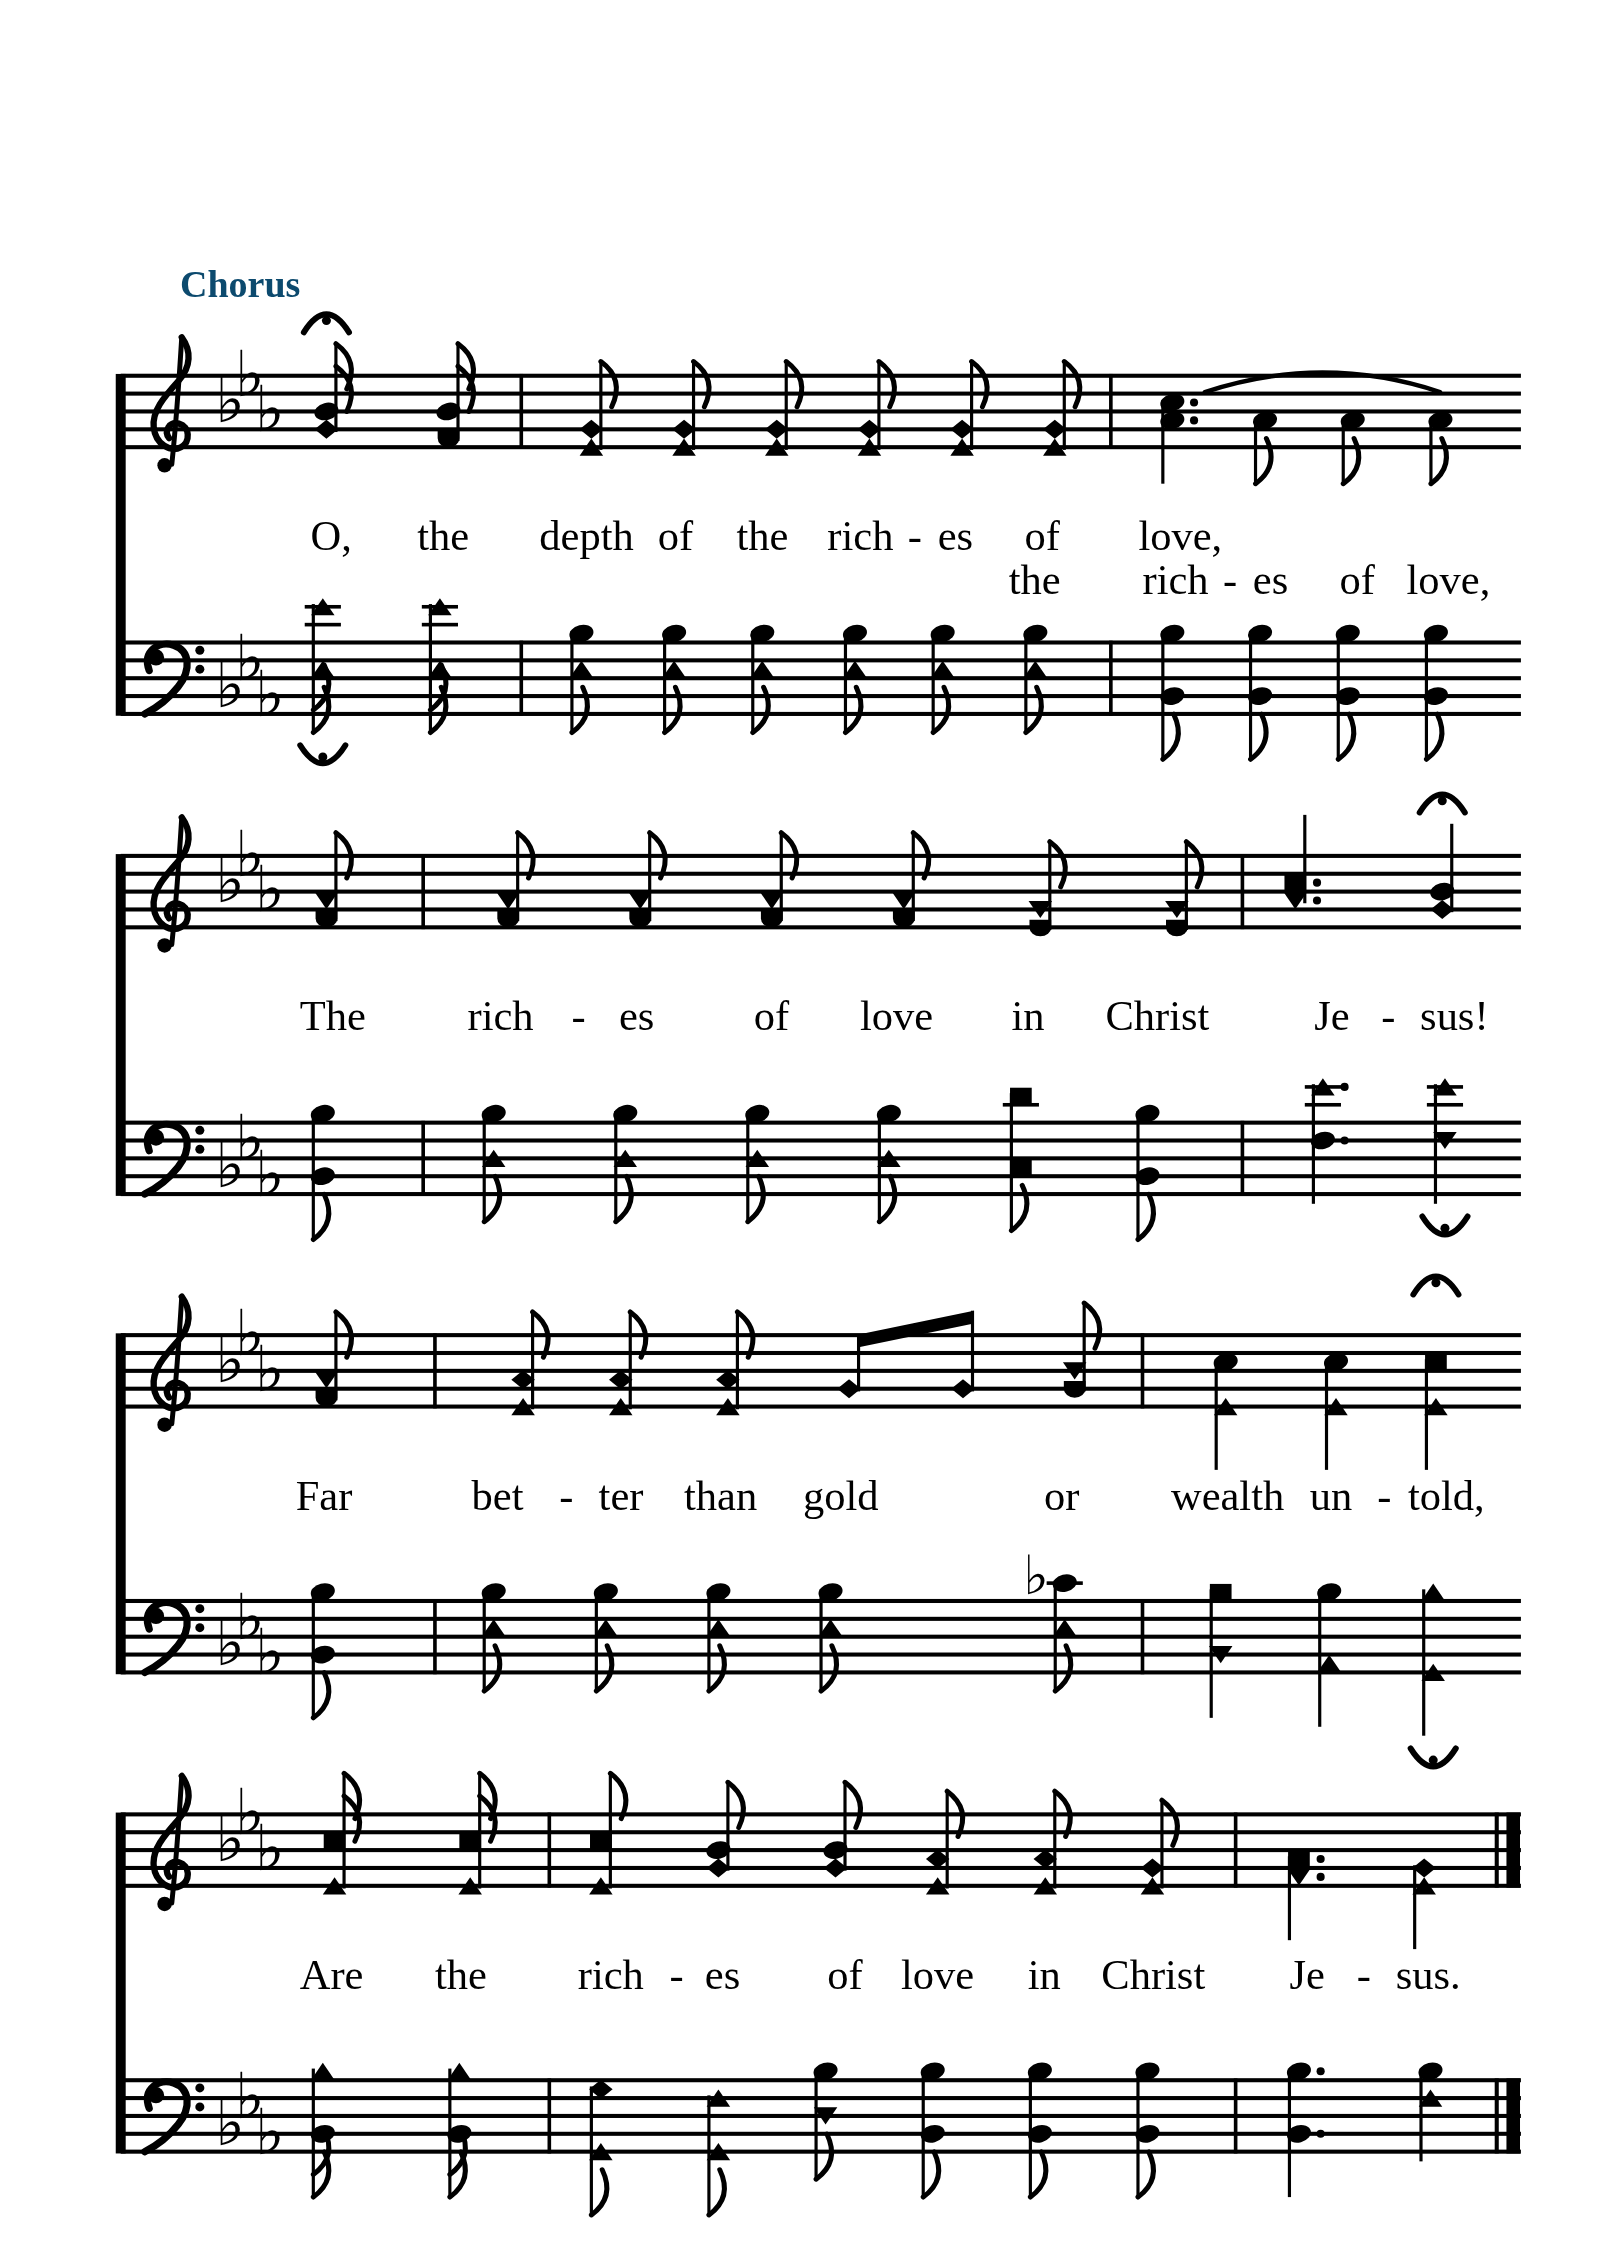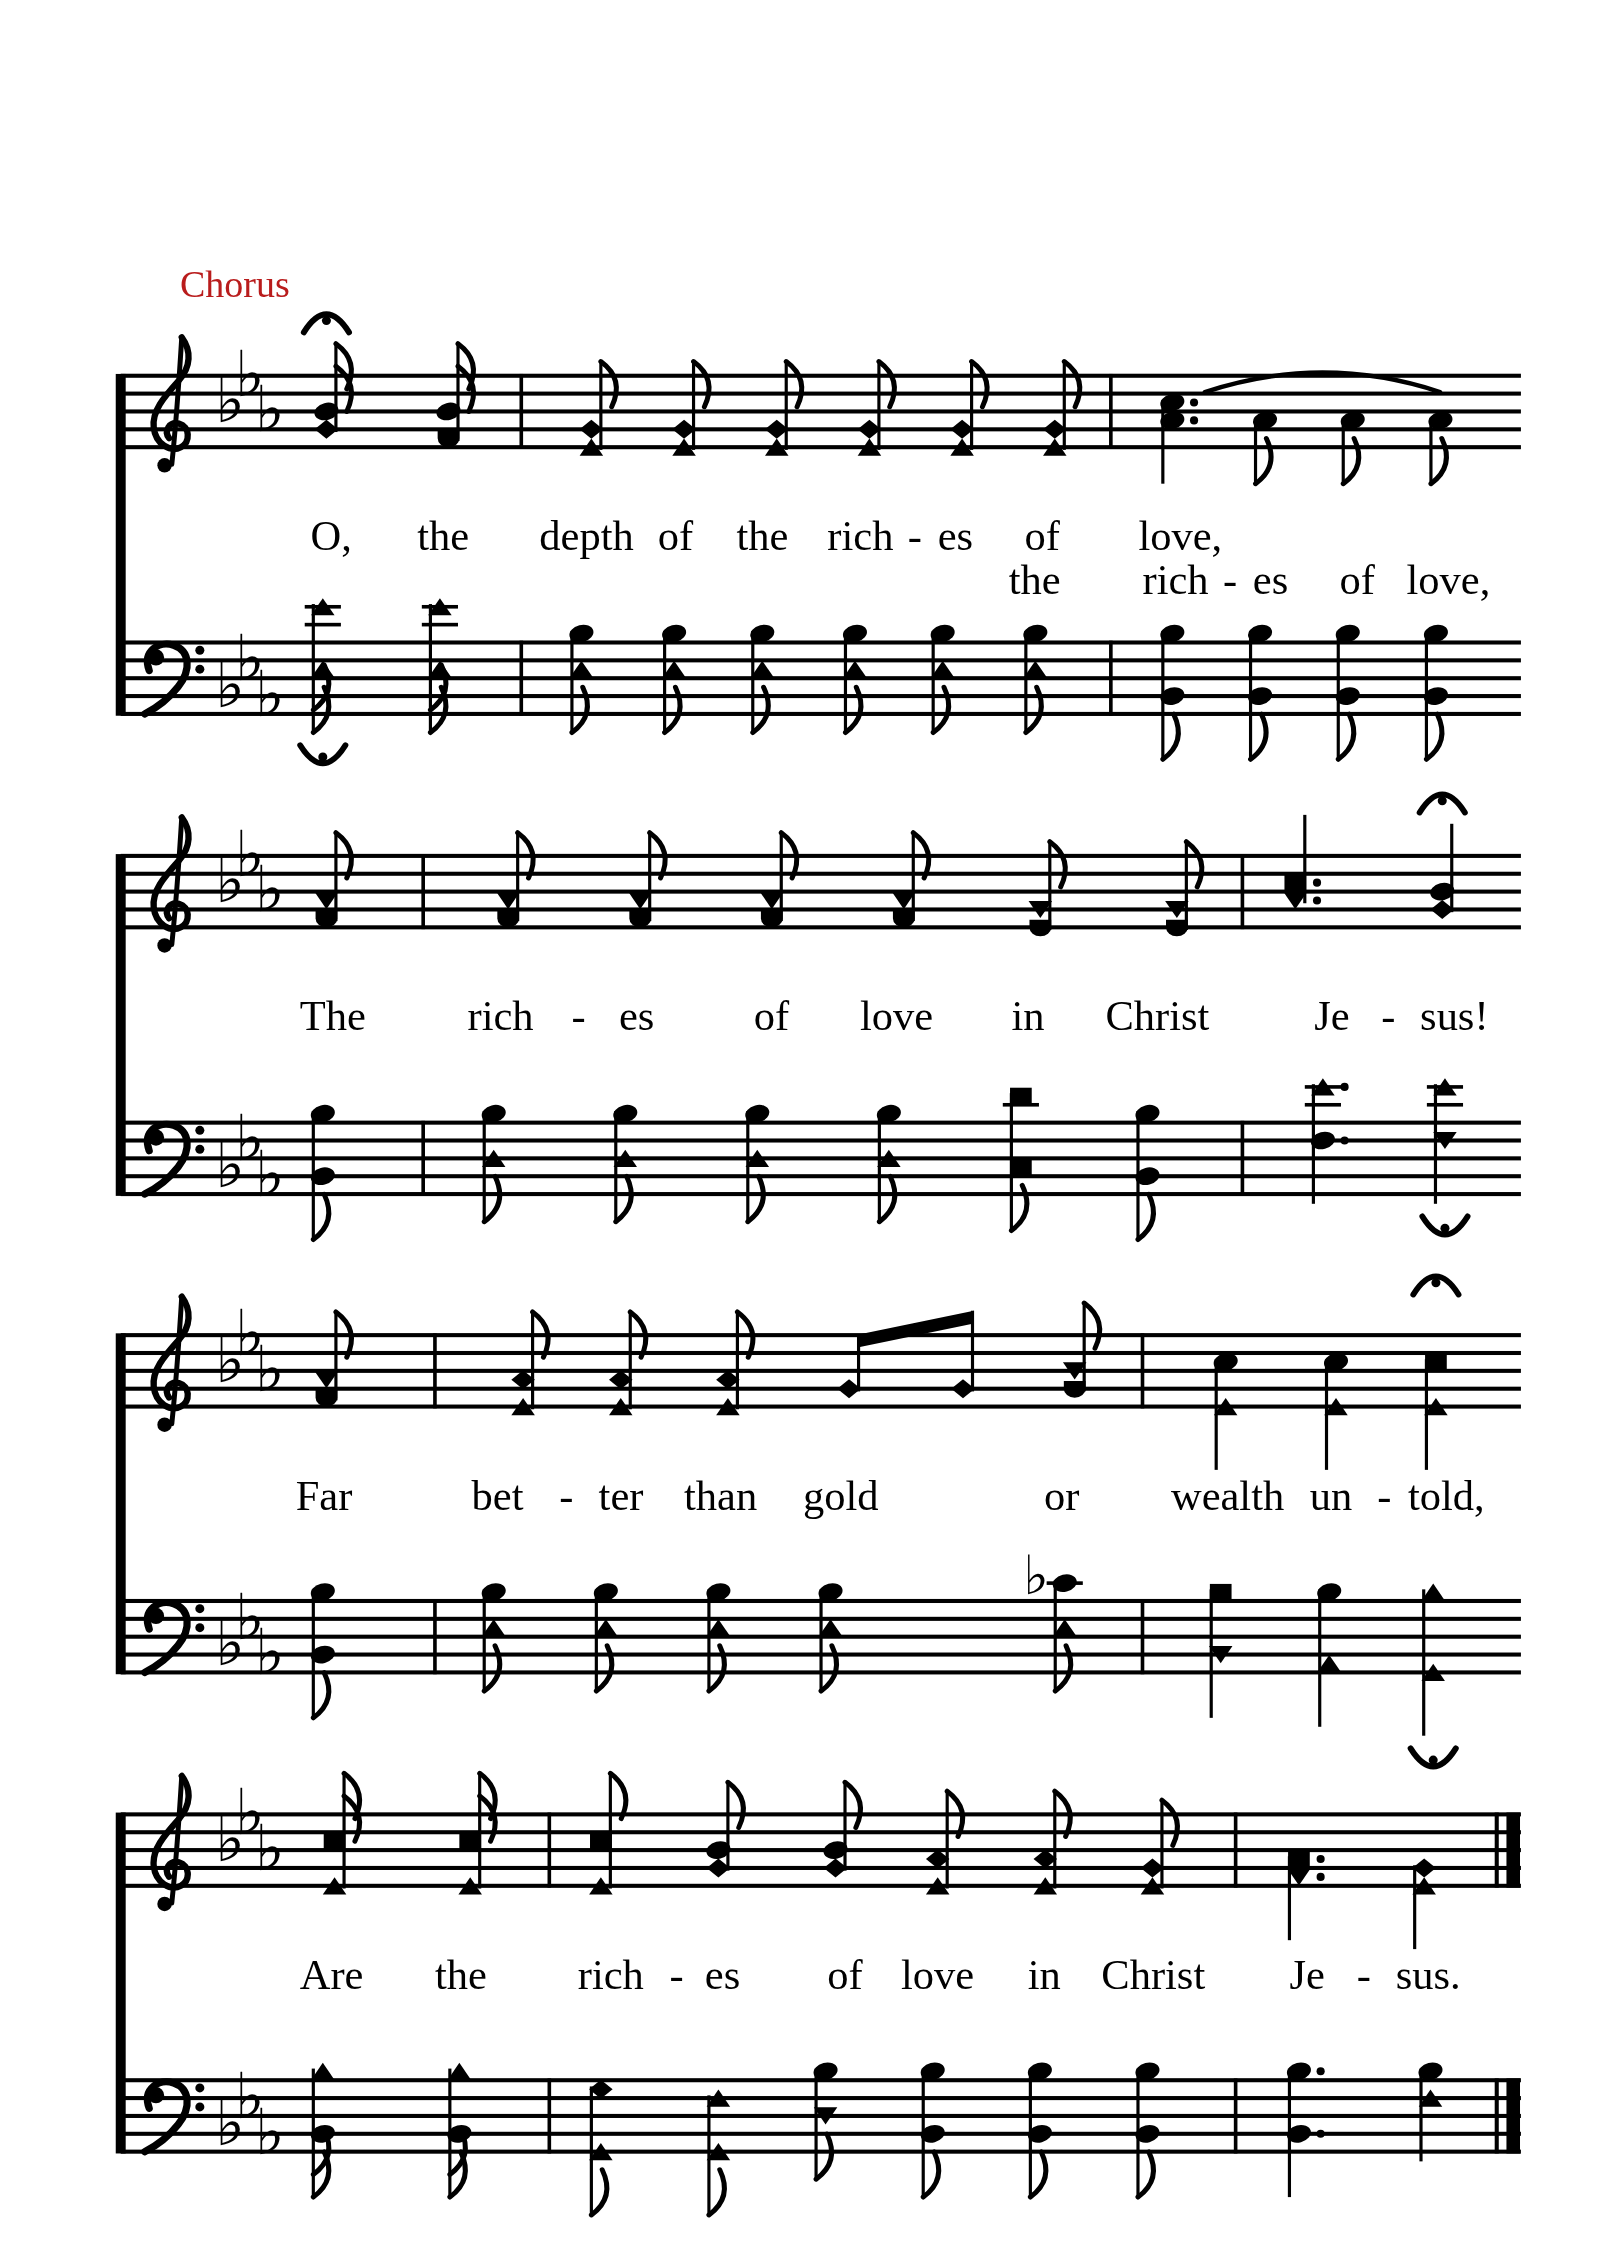--- a/index.html
+++ b/index.html
@@ -1,20 +1,20 @@
 <!DOCTYPE html>
 <html style="font-size:7.2px"><head>
 <meta charset="utf-8">
 <style>
   html,body{margin:0;padding:0;background:#fff;}
   #page{position:relative;width:1624px;height:2484px;background:#ffffff;overflow:hidden;
         font-family:"Liberation Serif","DejaVu Serif",serif;}
   #sheet{position:absolute;left:0;top:0;}
-  #chorus-label{position:absolute;left:180px;top:262px;font-size:38px;font-weight:normal;
-        color:#b91c1c;font-family:"Liberation Serif","DejaVu Serif",serif;}
+  #chorus-label{position:absolute;left:180px;top:262px;font-size:38px;font-weight:bold;
+        color:#0c4a6e;font-family:"Liberation Serif","DejaVu Serif",serif;}
 </style>
 </head>
 <body>
 
 <div id="page">
   <div id="chorus-label">Chorus</div>
   <svg id="sheet" width="1624" height="2484" viewBox="0 0 3592 5492" xmlns="http://www.w3.org/2000/svg">
       <rect x="256" y="826" width="22" height="756" fill="#000000"></rect>
       <rect x="267" y="825.5" width="3097" height="9" fill="#000000"></rect>
       <rect x="267" y="865" width="3097" height="9" fill="#000000"></rect>

